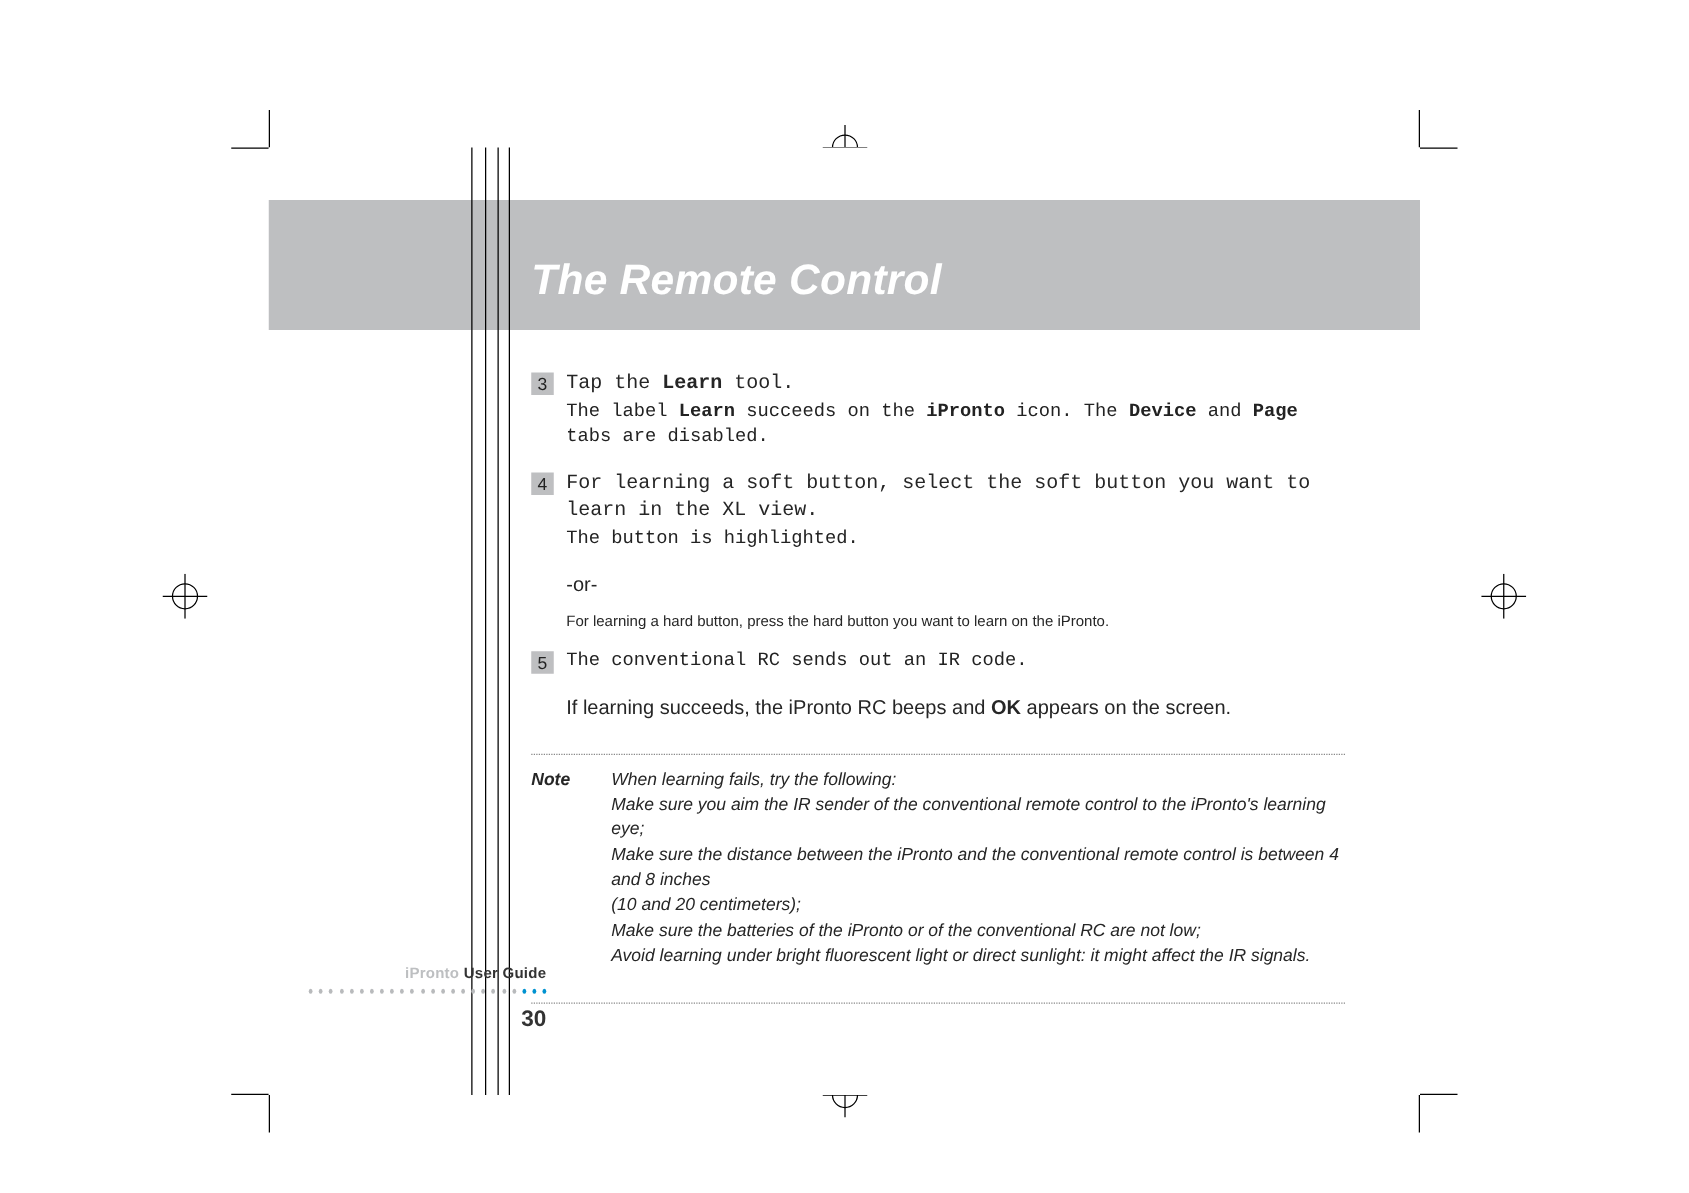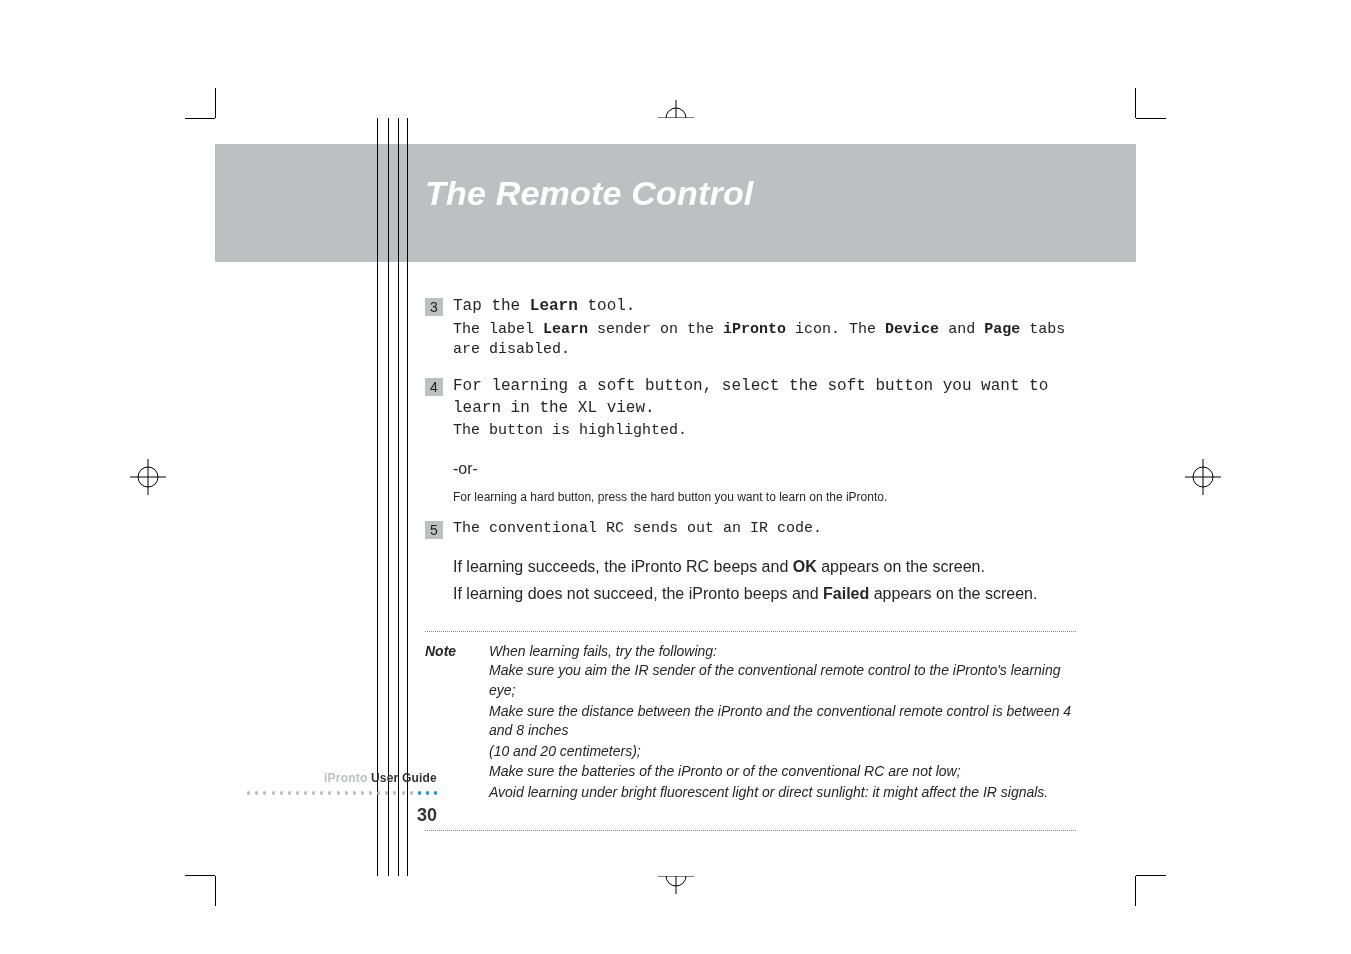--- a/index.html
+++ b/index.html
@@ -47,27 +47,27 @@
     left: 215px;
     right: 215px;
     top: 118px;
     bottom: 78px;
     background: #ffffff;
   }
 
   
   .header-band {
     position: absolute;
-    top: 26px;
+    top: 42px;
     left: 0;
     right: 0;
-    height: 118px;
+    height: 104px;
     background: #BEBFC1;
     display: flex;
-    align-items: center;
+    align-items: flex-end;
     padding-left: 210px;
     padding-bottom: 20px;
   }
   .header-title {
     color: #ffffff;
     font-size: 34px;
     font-weight: 700;
     font-style: italic;
     letter-spacing: 0.2px;
   }
@@ -238,21 +238,21 @@
 
   <div class="content">
 
     <div class="step">
       <span class="num">3</span>
       <div class="step-body">
         <div class="line">
           <span>Tap the </span><span class="bold">Learn</span><span> tool.</span>
         </div>
         <div class="line sub">
-          <span>The label </span><span class="bold">Learn</span><span> sender on the </span><span class="bold">iPronto</span><span> icon. The </span><span class="bold">Device</span><span> and </span><span class="bold">Page</span><span> tabs are disabled.</span>
+          <span>The label </span><span class="bold">Learn</span><span> succeeds on the </span><span class="bold">iPronto</span><span> icon. The </span><span class="bold">Device</span><span> and </span><span class="bold">Page</span><span> tabs are disabled.</span>
         </div>
       </div>
     </div>
 
     <div class="step">
       <span class="num">4</span>
       <div class="step-body">
         <div class="line">For learning a soft button, select the soft button you want to learn in the XL view.</div>
         <div class="line sub">The button is highlighted.</div>
       </div>
@@ -264,23 +264,20 @@
 
     <div class="step">
       <span class="num">5</span>
       <div class="step-body">
         <div class="line sub">The conventional RC sends out an IR code.</div>
       </div>
     </div>
 
     <div class="if-line">
       <span>If learning succeeds, the iPronto RC beeps and </span><span class="bold">OK</span><span> appears on the screen.</span>
-    </div>
-    <div class="if-line">
-      <span>If learning does not succeed, the iPronto beeps and </span><span class="bold">Failed</span><span> appears on the screen.</span>
     </div>
 
     <div class="note-sep"></div>
     <div class="note-row">
       <div class="note-label">Note</div>
       <div class="note-body">
         <div>When learning fails, try the following:</div>
         <ul>
           <li>Make sure you aim the IR sender of the conventional remote control to the iPronto's learning eye;</li>
           <li>Make sure the distance between the iPronto and the conventional remote control is between 4 and 8 inches</li>

